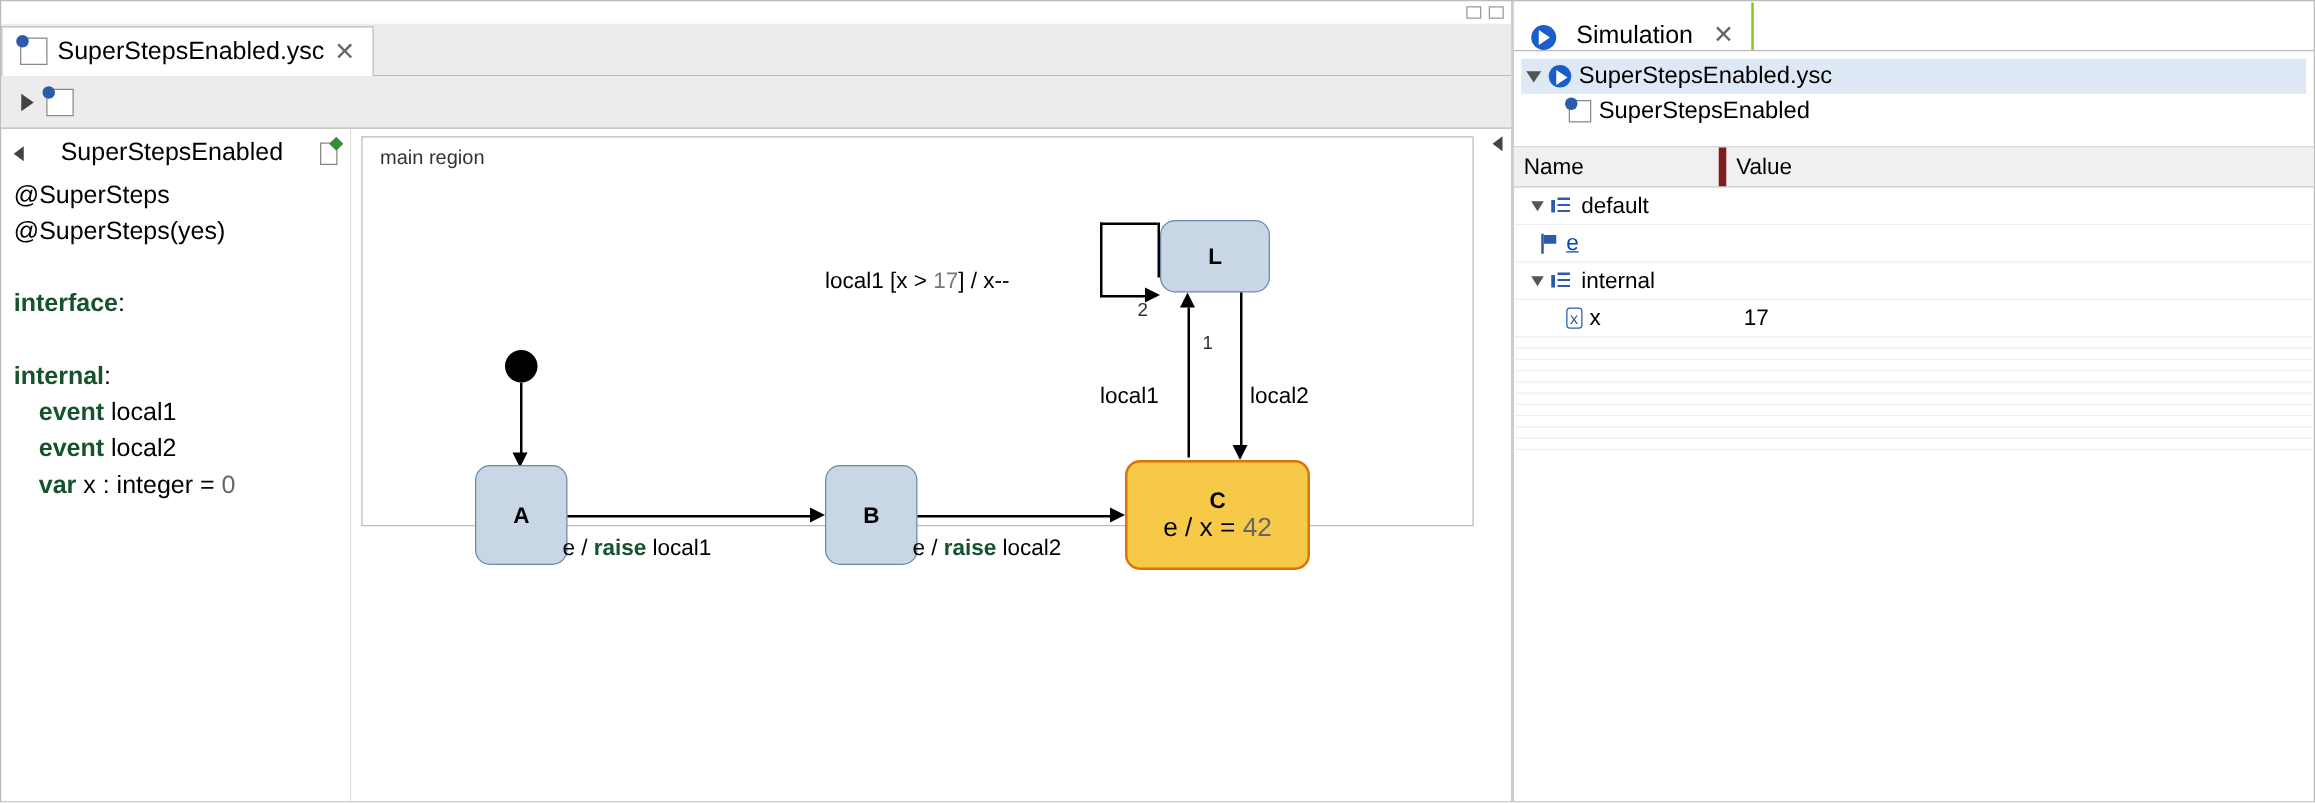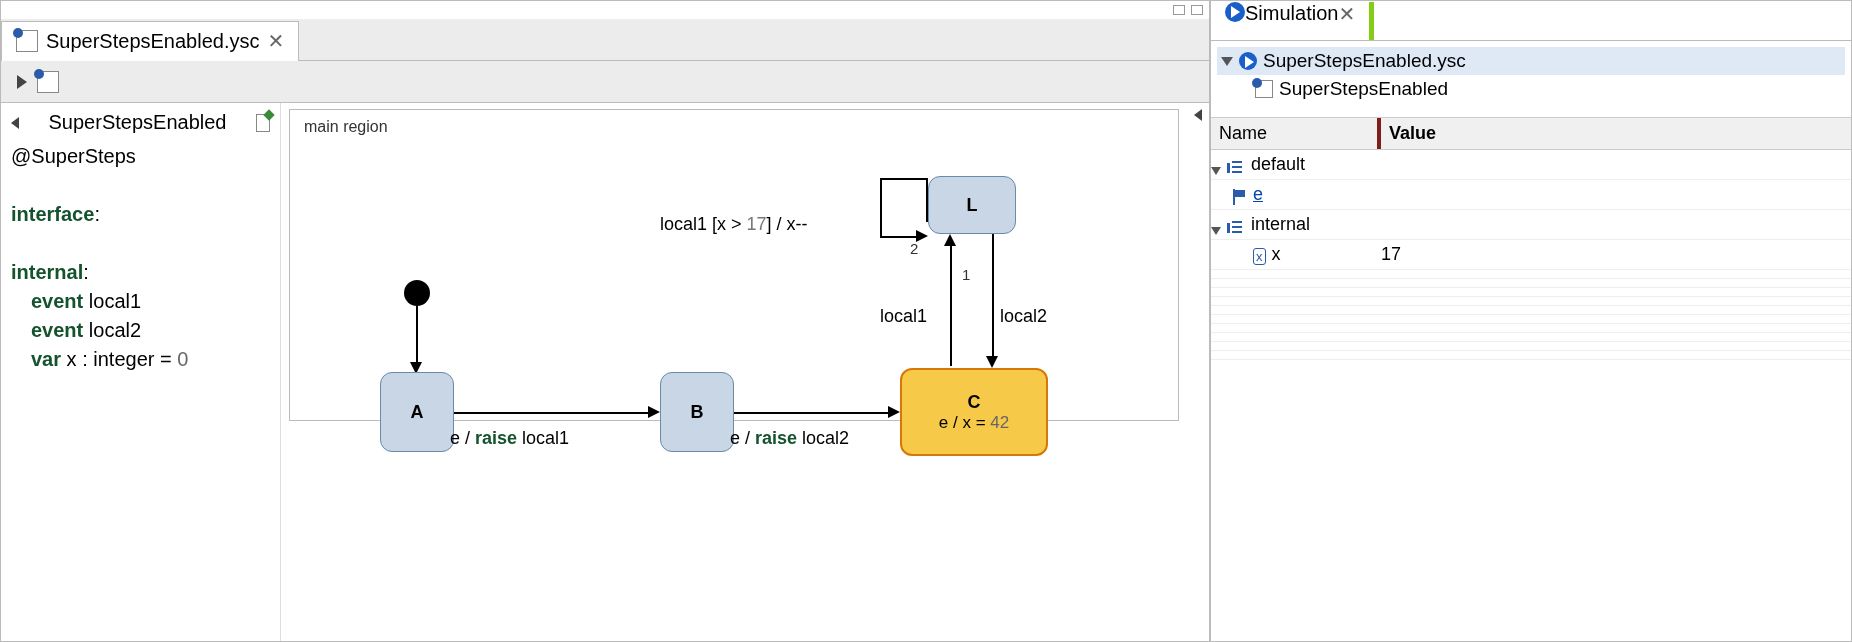--- a/index.html
+++ b/index.html
@@ -88,49 +88,49 @@
   .region-label{ position:absolute; top:8px; left:14px; font-size:16px; color:#333;}
   .state {
     position:absolute; border:1px solid #6a8aa8; border-radius:12px;
     background:#c8d6e5; display:flex; flex-direction:column; align-items:center; justify-content:center;
     font-weight:bold; font-size:18px;
   }
   .state.active { background:#f7c948; border-color:#d97706; border-width:2px;}
   .state-A{ left:90px; top:262px; width:74px; height:80px;}
   .state-B{ left:370px; top:262px; width:74px; height:80px;}
   .state-C{ left:610px; top:258px; width:148px; height:88px;}
-  .state-C .sub{ font-weight:normal; font-size:17px;}
+  .state-C .sub{ font-weight:normal; font-size:21px;}
   .state-L{ left:638px; top:66px; width:88px; height:58px;}
   .init-dot{ position:absolute; left:114px; top:170px; width:26px; height:26px; background:#000; border-radius:50%;}
   .arrow{ position:absolute; background:#000;}
   .arrow.h{ height:1.5px;}
   .arrow.v{ width:1.5px;}
   .arrowhead-r{position:absolute;width:0;height:0;border-top:6px solid transparent;border-bottom:6px solid transparent;border-left:12px solid #000;}
   .arrowhead-d{position:absolute;width:0;height:0;border-left:6px solid transparent;border-right:6px solid transparent;border-top:12px solid #000;}
   .arrowhead-u{position:absolute;width:0;height:0;border-left:6px solid transparent;border-right:6px solid transparent;border-bottom:12px solid #000;}
   .tlabel{ position:absolute; font-size:18px; color:#000;}
   .tlabel .kw{font-weight:bold;}
   .tlabel .num{color:#777;}
   .prio{ position:absolute; font-size:15px; color:#333;}
   
   .right-pane { flex:1; border:1px solid #bbb; display:flex; flex-direction:column;}
   .sim-tab-bar{ display:flex; align-items:center; height:40px; border-bottom:1px solid #bbb;}
-  .sim-tab{ display:flex; align-items:flex-start; gap:0; padding:0 14px; height:38px; background:#fff; border-right:5px solid #84cc16; font-size:20px;}
+  .sim-tab{ display:flex; align-items:flex-end; gap:16px; padding:0 14px; height:38px; background:#fff; border-right:2px solid #84cc16; font-size:20px;}
   .play-icon{ width:20px;height:20px;border-radius:50%;background:#1a5fc9;position:relative;}
   .play-icon::after{content:"";position:absolute;left:6px;top:4px;width:0;height:0;border-top:6px solid transparent;border-bottom:6px solid transparent;border-left:9px solid #fff;}
   .tree-area{ padding:6px 6px 14px; border-bottom:1px solid #ccc;}
   .tree-row{ display:flex; align-items:center; gap:6px; font-size:19px; padding:3px 4px;}
   .tree-row.sel{ background:#dfe8f5;}
   .disclose{ width:0;height:0;border-left:6px solid transparent;border-right:6px solid transparent;border-top:9px solid #555;}
   .var-table{ flex:1; display:flex; flex-direction:column;}
   .th-row{ display:flex; background:#f0f0f0; border-bottom:1px solid #ccc;}
-  .th{ flex:0 0 170px; padding:5px 8px; font-size:18px; border-right:4px solid #7f1d1d;}
-  .th.val{ flex:1; border-right:none;font-weight:bold;}
+  .th{ flex:0 0 170px; padding:5px 8px; font-size:18px; border-right:6px solid #7f1d1d;}
+  .th.val{ flex:1; border-right:none;}
   .td-row{ display:flex; border-bottom:1px solid #eee;}
-  .td{ flex:0 0 170px; padding:4px 0; font-size:18px; display:flex; align-items:flex-end; gap:6px;}
+  .td{ flex:0 0 170px; padding:4px 14px; font-size:18px; display:flex; align-items:center; gap:6px;}
   .td.val{ flex:1;}
   .disclose-sm{width:0;height:0;border-left:5px solid transparent;border-right:5px solid transparent;border-top:8px solid #555;}
   .scope-icon{ width:18px;height:14px;position:relative;}
   .scope-icon::before{content:"";position:absolute;left:0;top:2px;width:3px;height:10px;background:#2a5caa;}
   .scope-icon::after{content:"";position:absolute;left:5px;top:0;width:10px;height:14px;
     background:repeating-linear-gradient(#2a5caa 0 2px, transparent 2px 5px);}
   .flag-icon{width:14px;height:16px;position:relative;}
   .flag-icon::before{content:"";position:absolute;left:0;top:0;width:2px;height:16px;background:#2a5caa;}
   .flag-icon::after{content:"";position:absolute;left:2px;top:1px;width:10px;height:7px;background:#2a5caa;}
   .var-icon{font-size:13px;color:#2a5caa;border:1px solid #2a5caa;border-radius:3px;padding:0 2px;}
@@ -159,20 +159,21 @@
   </div>
   <div class="editor-row">
     <div class="def-col">
       <div class="def-header">
         <span class="tri-left-sm"></span>
         <span>SuperStepsEnabled</span>
         <span class="tool-icon"></span>
       </div>
       <div class="code-view">
         <div><span class="at">@SuperSteps</span></div>
+        <div><span class="at">@SuperSteps(yes)</span></div>
         <div>&nbsp;</div>
         <div><span class="kw">interface</span>:</div>
         <div>&nbsp;</div>
         <div><span class="kw">internal</span>:</div>
         <div class="ind1"><span class="kw">event</span> <span>local1</span></div>
         <div class="ind1"><span class="kw">event</span> <span>local2</span></div>
         <div class="ind1"><span class="kw">var</span> <span>x</span> : <span>integer</span> = <span class="num">0</span></div>
       </div>
     </div>
 

